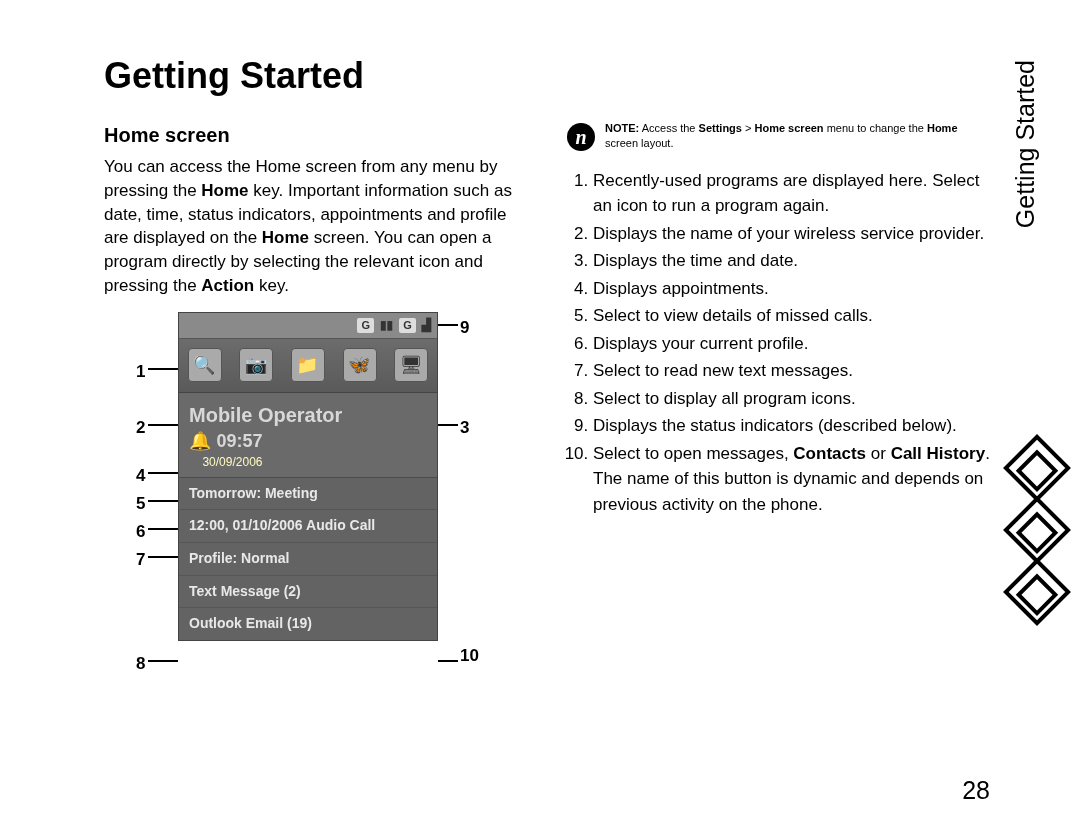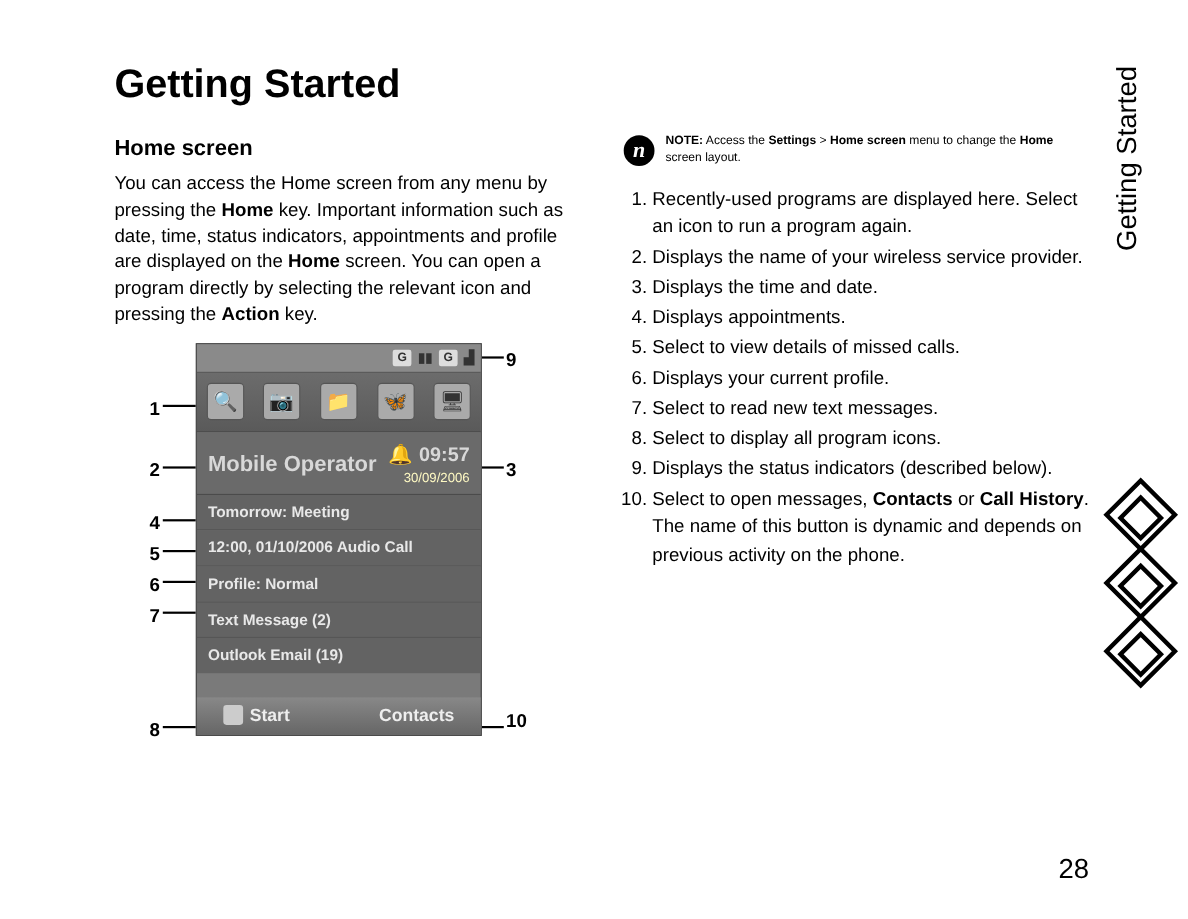--- a/index.html
+++ b/index.html
@@ -108,22 +108,23 @@
     border:1px solid #555;
     border-radius:4px;
     display:flex; align-items:center; justify-content:center;
     font-size:18px; color:#333;
   }
   .operator {
     padding:8px 10px 6px 10px;
     background:#6a6a6a;
     display:flex;
     justify-content:space-between;
-    align-items:center;
+    align-items:flex-start;
     border-bottom:1px solid #4b4b4b;
+    flex-direction:column;
   }
   .operator .name { font-size:20px; font-weight:bold; color:#d8d8d8; }
   .operator .clock { text-align:right; }
   .operator .time { font-size:18px; font-weight:bold; color:#d8d8d8; }
   .operator .date { font-size:12px; color:#fef9c3; }
   .line {
     padding:6px 10px;
     font-size:14px;
     font-weight:bold;
     color:#e8e8e8;
@@ -266,24 +267,20 @@
                 <span>09:57</span>
               </div>
               <div class="date">30/09/2006</div>
             </div>
           </div>
           <div class="line">Tomorrow: Meeting</div>
           <div class="line">12:00, 01/10/2006 Audio Call</div>
           <div class="line">Profile: Normal</div>
           <div class="line">Text Message (2)</div>
           <div class="line" style="border-bottom:none;">Outlook Email (19)</div>
-          <div class="softkeys">
-            <span><span class="flag"></span><span>Start</span></span>
-            <span>Contacts</span>
-          </div>
         </div>
       </div>
     </div>
 
     <div class="col">
       <div class="note-block">
         <div class="note-icon">n</div>
         <div class="note-text">
           <b>NOTE:</b><span> Access the </span><b>Settings</b><span> &gt; </span><b>Home screen</b><span> menu to change the </span><b>Home</b><span> screen layout.</span>
         </div>

